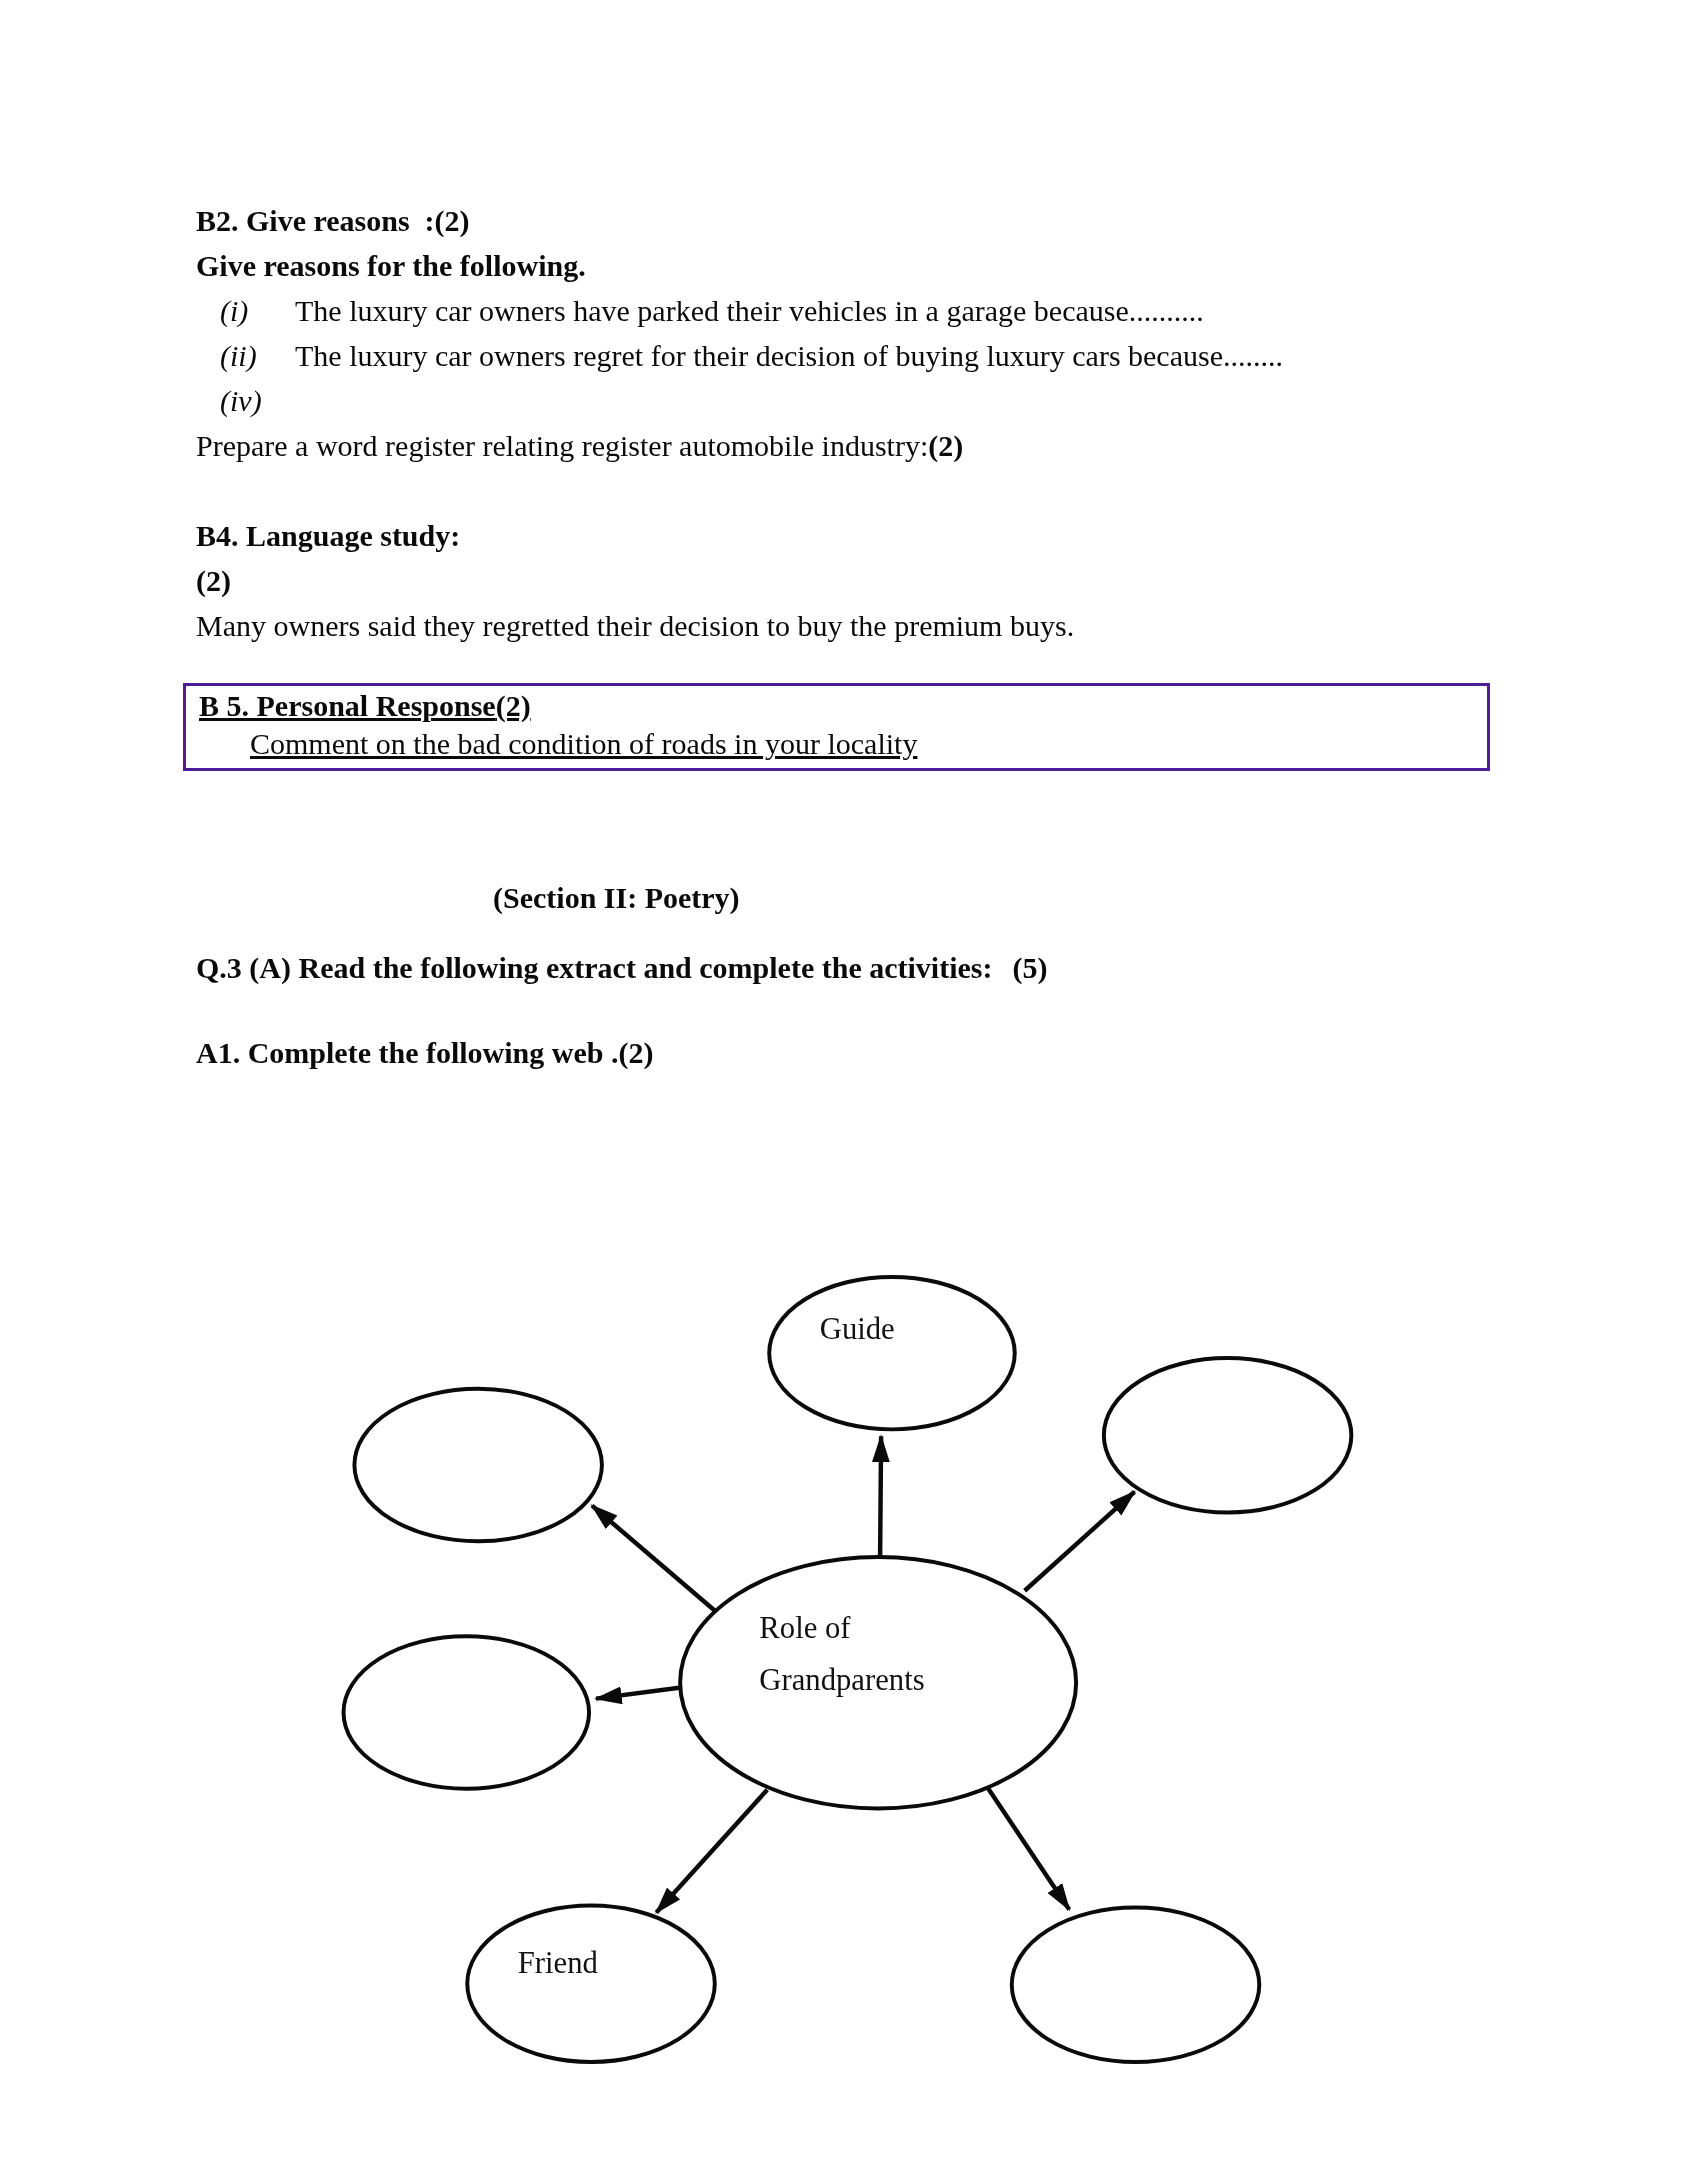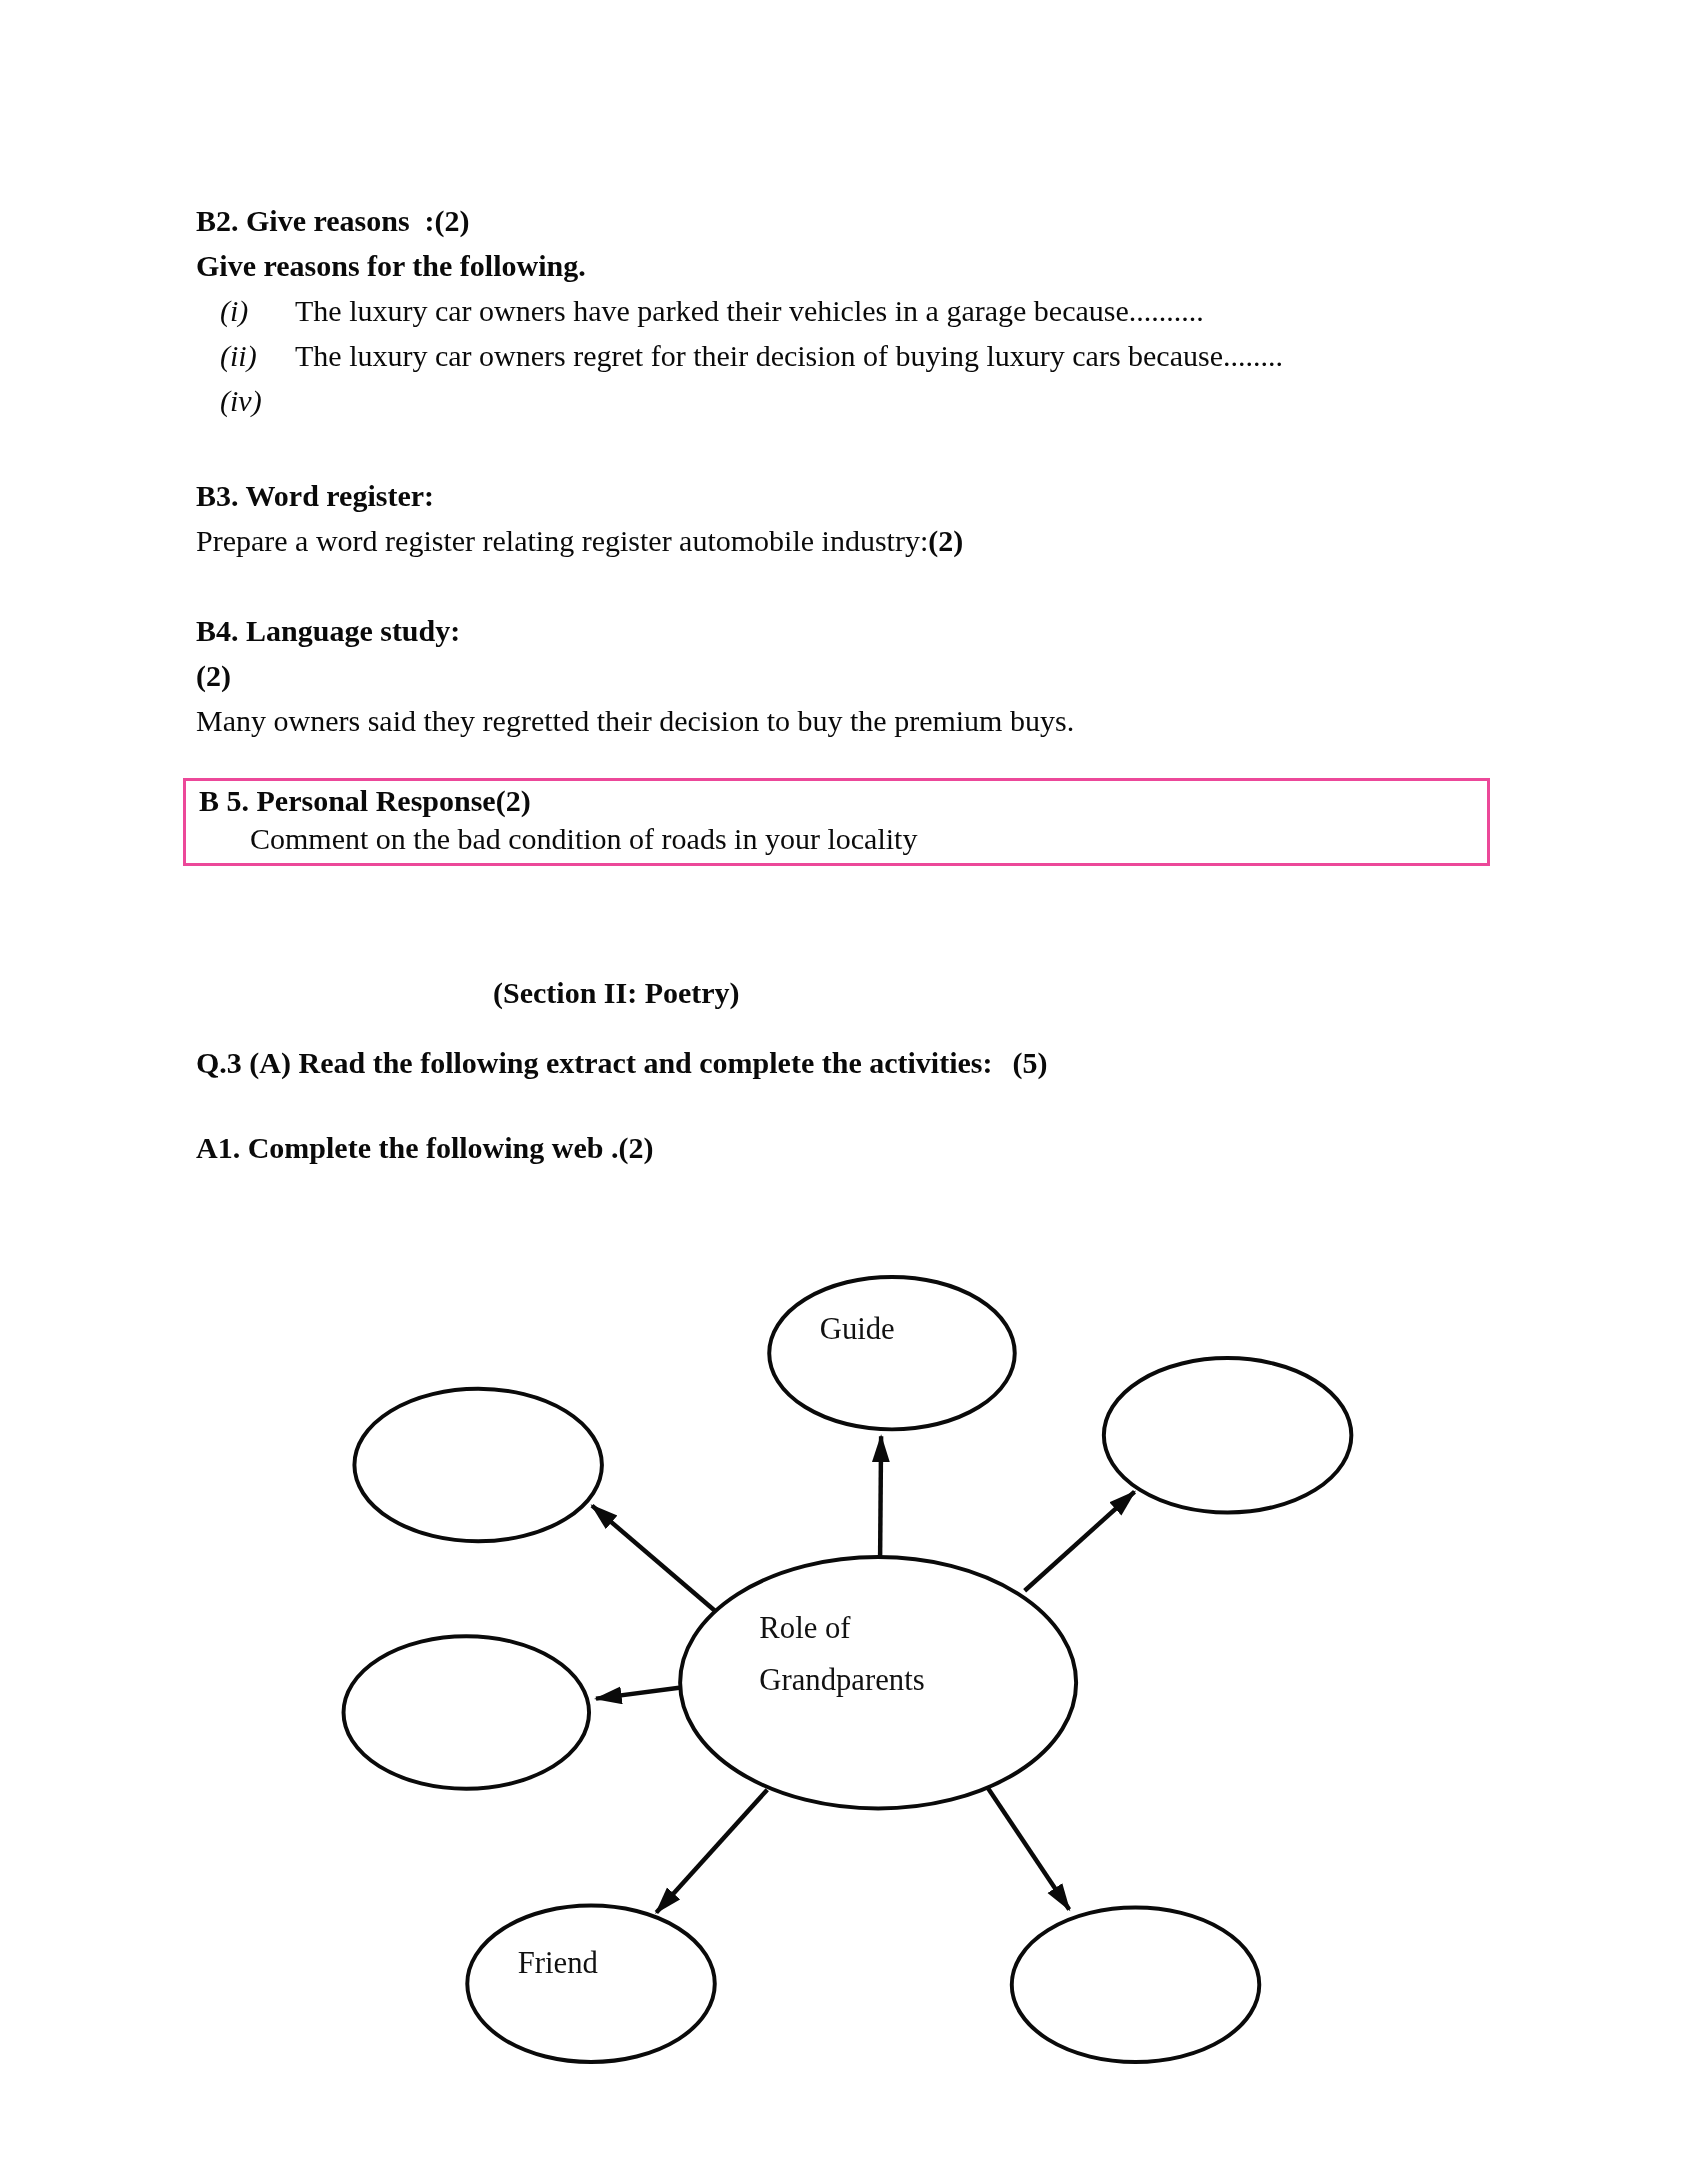--- a/index.html
+++ b/index.html
@@ -15,23 +15,24 @@
     display: flex; justify-content: flex-start; align-items: baseline;
     font-size: 30px; line-height: 45px;
   }
   .b { font-weight: bold; }
   .marks { font-weight: bold; white-space: nowrap; }
   .item { display: flex; font-size: 30px; line-height: 45px; }
   .inum { font-style: italic; margin-left: 24px; width: 75px; flex: none; }
   .gap-b3 { margin-top: 50px; }
   .gap-b4 { margin-top: 45px; }
   .resp-box {
-    border: 3px solid #ec4899;
+    border: 3px solid #4c1d95;
     margin: 35px -15px 16px -13px;
     padding: 1px 10px 5px 13px;
+    text-decoration: underline;
   }
   .resp-box .row, .resp-box .body-line { font-size: 30px; line-height: 38px; }
   .resp-box .body-line { margin-left: 51px; }
   .section-head { margin-top: 104px; margin-left: 297px; font-size: 30px; line-height: 45px; font-weight: bold; }
   .gap-q3 { margin-top: 25px; gap: 20px; }
   .gap-a1 { margin-top: 40px; }
   .web-svg { position: absolute; left: 0; top: 1242px; }
   .web-svg ellipse { fill: none; stroke: #0a0a0a; stroke-width: 4; }
   .web-svg line { stroke: #0a0a0a; stroke-width: 4.5; }
   .web-svg text { font-family: "Liberation Serif", "DejaVu Serif", serif; font-size: 31px; fill: #111; }
@@ -55,23 +56,20 @@
       <span>The luxury car owners have parked their vehicles in a garage because..........</span>
     </div>
     <div class="item">
       <span class="inum">(ii)</span>
       <span>The luxury car owners regret for their decision of buying luxury cars because........</span>
     </div>
     <div class="item">
       <span class="inum">(iv)</span>
     </div>
 
-    <div class="row gap-b3">
-      <span class="b">B3. Word register:</span>
-    </div>
     <div class="row">
       <span>Prepare a word register relating register automobile industry:</span>
       <span class="marks">(2)</span>
     </div>
 
     <div class="row gap-b4">
       <span class="b">B4. Language study:</span>
     </div>
     <div class="row">
       <span class="marks">(2)</span>

